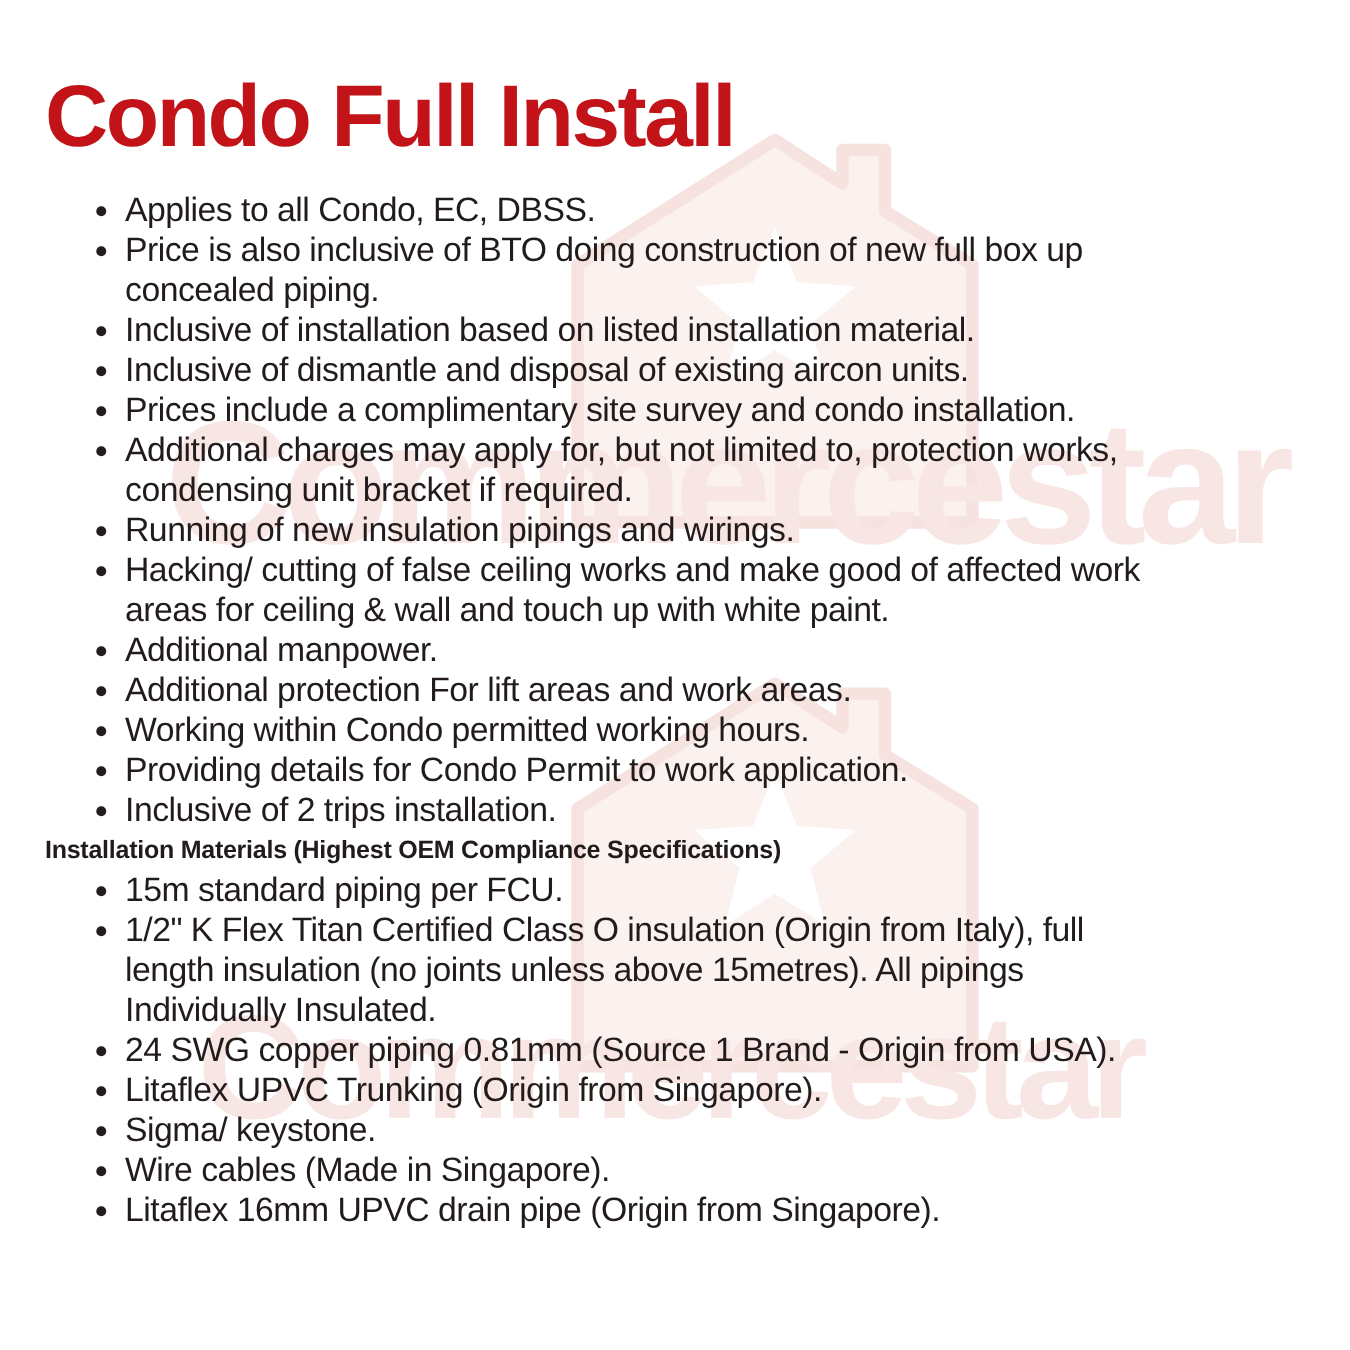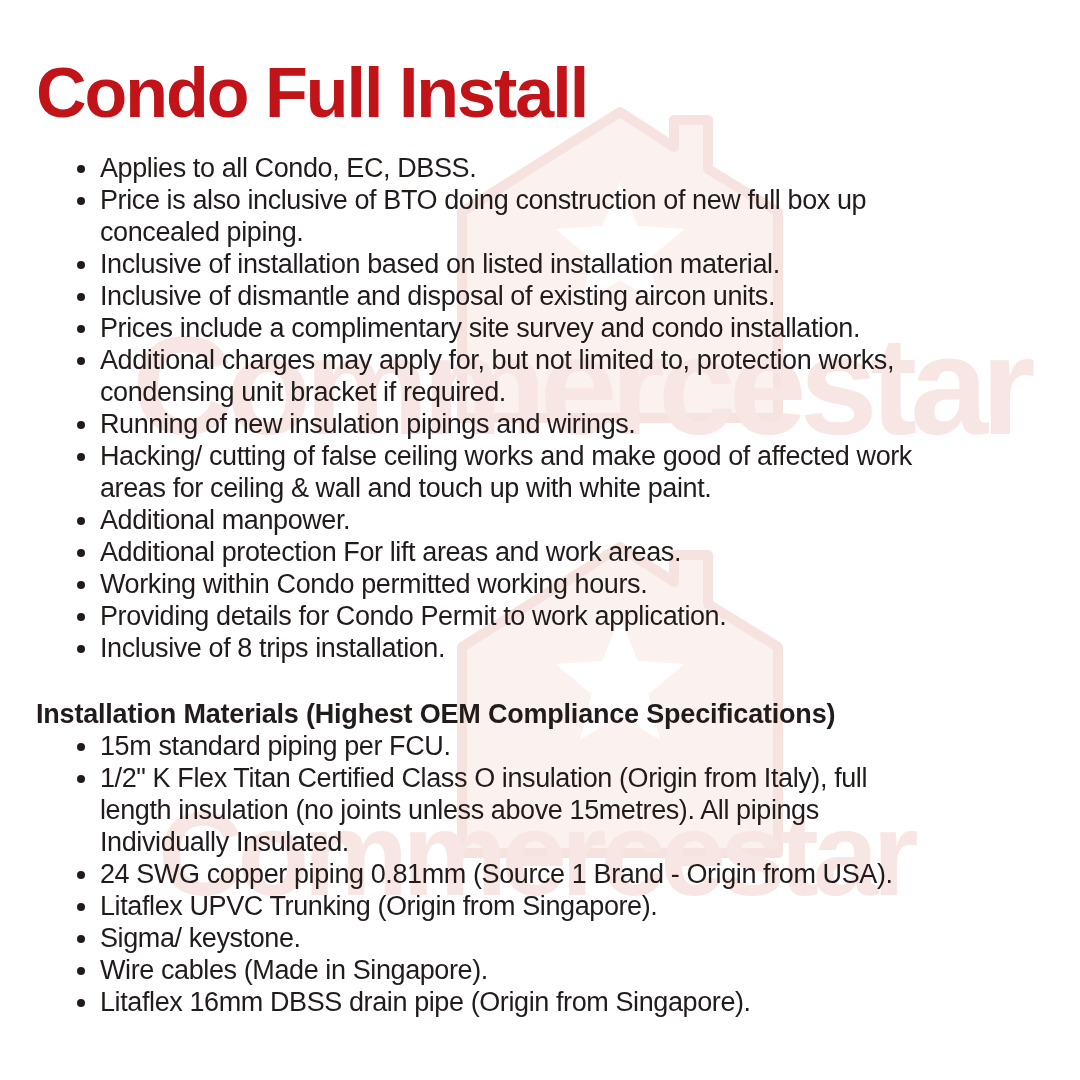--- a/index.html
+++ b/index.html
@@ -52,22 +52,21 @@
     list-style: disc outside;
   }
   ul.bullets li {
     font-size: 27px;
     line-height: 32px;
     letter-spacing: -0.4px;
     color: #221b1b;
     margin-left: 20px;
   }
   .section-heading {
-    margin-top: 34px;
-    font-size: 27px;
+    font-size: 20px;
     line-height: 32px;
     font-weight: 700;
     letter-spacing: -0.2px;
     color: #221b1b;
   }
   ul.materials { margin-top: 0; }
 </style>
 </head>
 <body>
 
@@ -95,29 +94,29 @@
         <li>Inclusive of installation based on listed installation material.</li>
         <li>Inclusive of dismantle and disposal of existing aircon units.</li>
         <li>Prices include a complimentary site survey and condo installation.</li>
         <li>Additional charges may apply for, but not limited to, protection works, condensing unit bracket if required.</li>
         <li>Running of new insulation pipings and wirings.</li>
         <li>Hacking/ cutting of false ceiling works and make good of affected work areas for ceiling &amp; wall and touch up with white paint.</li>
         <li>Additional manpower.</li>
         <li>Additional protection For lift areas and work areas.</li>
         <li>Working within Condo permitted working hours.</li>
         <li>Providing details for Condo Permit to work application.</li>
-        <li>Inclusive of 8 trips installation.</li>
+        <li>Inclusive of 2 trips installation.</li>
       </ul>
 
     <h2 class="section-heading">Installation Materials (Highest OEM Compliance Specifications)</h2>
 
     <ul class="bullets materials">
         <li>15m standard piping per FCU.</li>
         <li>1/2" K Flex Titan Certified Class O insulation (Origin from Italy), full length insulation (no joints unless above 15metres). All pipings Individually Insulated.</li>
         <li>24 SWG copper piping 0.81mm (Source 1 Brand - Origin from USA).</li>
         <li>Litaflex UPVC Trunking (Origin from Singapore).</li>
         <li>Sigma/ keystone.</li>
         <li>Wire cables (Made in Singapore).</li>
-        <li>Litaflex 16mm DBSS drain pipe (Origin from Singapore).</li>
+        <li>Litaflex 16mm UPVC drain pipe (Origin from Singapore).</li>
       </ul>
   </div>
 
 </div>
 
 </body></html>

